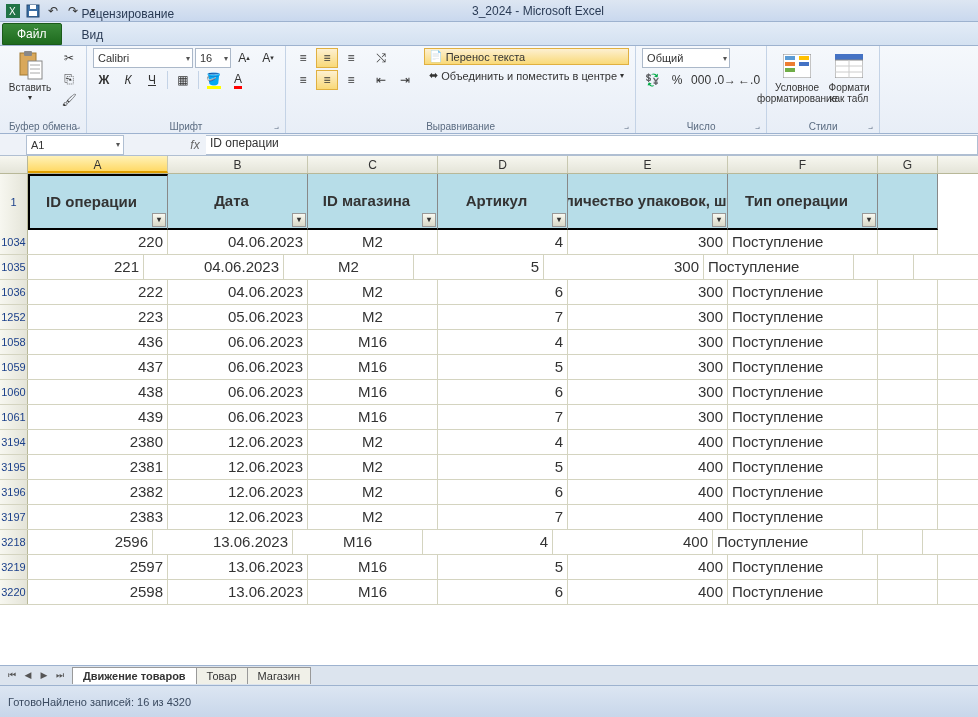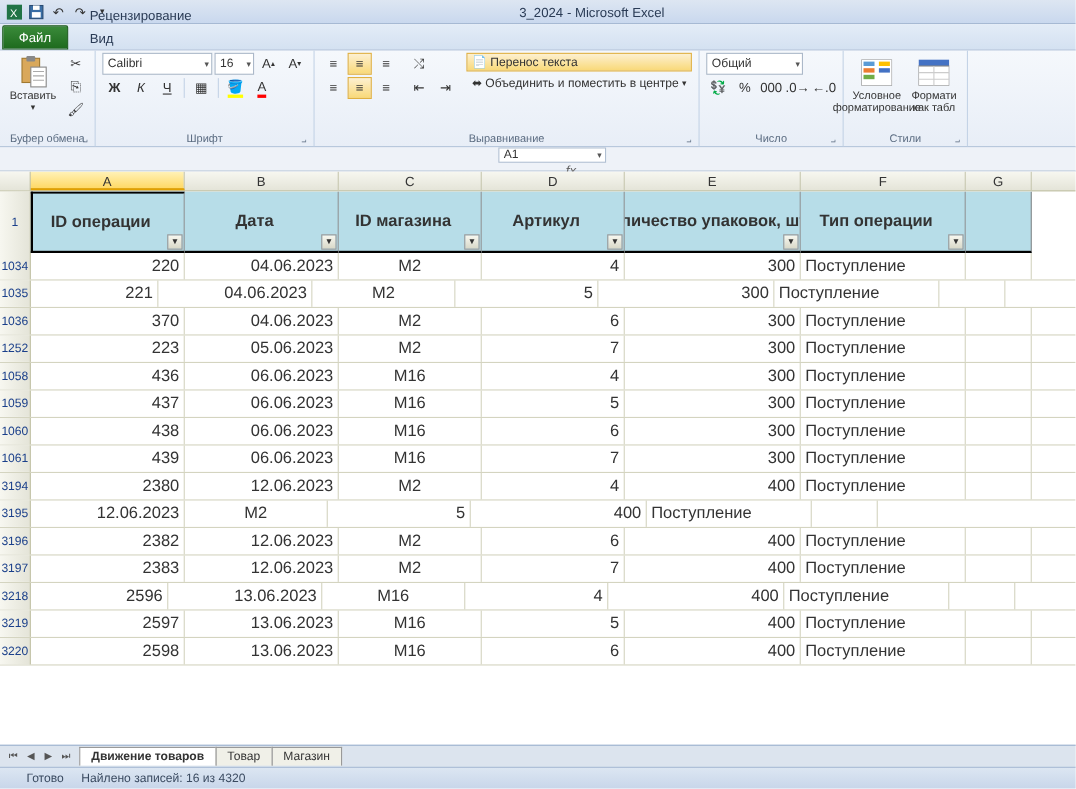--- a/index.html
+++ b/index.html
@@ -29,21 +29,21 @@
 .row { display: flex; align-items: center; gap: 2px; }
 .small-btn { width: 22px; height: 20px; display: inline-flex; align-items: center; justify-content: center; border: 1px solid transparent; cursor: pointer; font-size: 12px; }
 .combo { height: 20px; border: 1px solid #abb8c9; background: #fff; font-size: 11px; padding: 0 14px 0 4px; position: relative; display: inline-flex; align-items: center; cursor: pointer; }
 .combo::after { content: "▾"; position: absolute; right: 2px; font-size: 8px; color: #555; }
 .wrap-btn { background: linear-gradient(#fdf0d1, #f9d978); border: 1px solid #e0b040; padding: 1px 4px; display: inline-flex; align-items: center; gap: 3px; font-size: 11px; cursor: pointer; }
 .merge-btn { border: 1px solid transparent; padding: 1px 4px; display: inline-flex; align-items: center; gap: 3px; font-size: 11px; cursor: pointer; }
 .sel-row { display: inline-flex; }
 .sel-row .small-btn.active { background: linear-gradient(#fdf0d1, #f9d978); border-color: #e0b040; }
 
 
-.fbar { height: 22px; border-bottom: 1px solid #b0bfd2; display: flex; align-items: center; background: #eef2f8; flex-direction: column; }
+.fbar { height: 22px; border-bottom: 1px solid #b0bfd2; display: flex; align-items: center; background: #eef2f8; }
 .namebox { width: 98px; height: 20px; border: 1px solid #b0bfd2; background: #fff; margin-left: 26px; display: flex; align-items: center; padding: 0 4px; font-size: 11px; position: relative; }
 .namebox::after { content: "▾"; position: absolute; right: 3px; font-size: 8px; color: #555; }
 .fx-btn { width: 22px; text-align: center; font-style: italic; color: #666; margin-left: 60px; }
 .formula-input { flex: 1; height: 20px; border: 1px solid #b0bfd2; border-left: none; background: #fff; padding: 0 4px; font-size: 12px; }
 
 
 .grid-wrap { flex: 1; overflow: hidden; display: flex; flex-direction: column; background: #fff; }
 .col-headers { display: flex; height: 18px; background: linear-gradient(#f7f7f0, #e4e4d8); border-bottom: 1px solid #b8b898; }
 .corner { width: 28px; border-right: 1px solid #b8b898; background: linear-gradient(#f7f7f0, #e4e4d8); }
 .colh { border-right: 1px solid #c8c8b0; text-align: center; font-size: 12px; line-height: 18px; color: #333; }
@@ -61,21 +61,21 @@
 .cell.sel { border: 2px solid #000; padding: 0 2px; line-height: 52px; }
 
 
 .sheet-tabs { height: 20px; background: #dce4ee; display: flex; align-items: center; border-top: 1px solid #9db2cf; font-size: 11px; }
 .nav-btns { display: flex; padding: 0 4px; gap: 0; }
 .nav-btn { width: 16px; text-align: center; color: #555; cursor: pointer; font-size: 9px; }
 .sheet-tab { padding: 2px 10px; background: #f0f0e8; border: 1px solid #999; border-bottom: none; margin-right: -1px; cursor: pointer; }
 .sheet-tab.active { background: #fff; font-weight: bold; }
 
 
-.status { height: 20px; background: linear-gradient(#dce6f2, #c8d6ea); border-top: 1px solid #9db2cf; display: flex; align-items: center; padding: 0 24px; font-size: 11px; color: #3a4a60; gap: 16px; }
+.status { height: 32px; background: linear-gradient(#dce6f2, #c8d6ea); border-top: 1px solid #9db2cf; display: flex; align-items: center; padding: 0 8px; font-size: 11px; color: #3a4a60; }
 
 svg { display: block; }
 </style>
 </head>
 <body>
 
 <div class="titlebar">
   <div class="qat">
     <span class="qat-icon">
       <svg width="14" height="14">
@@ -295,21 +295,21 @@
         <div class="cell r" style="width:116px">221</div>
         <div class="cell r" style="width:140px">04.06.2023</div>
         <div class="cell c" style="width:130px">M2</div>
         <div class="cell r" style="width:130px">5</div>
         <div class="cell r" style="width:160px">300</div>
         <div class="cell " style="width:150px">Поступление</div>
         <div class="cell " style="width:60px"></div>
       </div>
       <div class="trow">
         <div class="rowh">1036</div>
-        <div class="cell r" style="width:140px">370</div>
+        <div class="cell r" style="width:140px">222</div>
         <div class="cell r" style="width:140px">04.06.2023</div>
         <div class="cell c" style="width:130px">M2</div>
         <div class="cell r" style="width:130px">6</div>
         <div class="cell r" style="width:160px">300</div>
         <div class="cell " style="width:150px">Поступление</div>
         <div class="cell " style="width:60px"></div>
       </div>
       <div class="trow">
         <div class="rowh">1252</div>
         <div class="cell r" style="width:140px">223</div>
@@ -365,20 +365,21 @@
         <div class="cell r" style="width:140px">2380</div>
         <div class="cell r" style="width:140px">12.06.2023</div>
         <div class="cell c" style="width:130px">M2</div>
         <div class="cell r" style="width:130px">4</div>
         <div class="cell r" style="width:160px">400</div>
         <div class="cell " style="width:150px">Поступление</div>
         <div class="cell " style="width:60px"></div>
       </div>
       <div class="trow">
         <div class="rowh">3195</div>
+        <div class="cell r" style="width:140px">2381</div>
         <div class="cell r" style="width:140px">12.06.2023</div>
         <div class="cell c" style="width:130px">M2</div>
         <div class="cell r" style="width:130px">5</div>
         <div class="cell r" style="width:160px">400</div>
         <div class="cell " style="width:150px">Поступление</div>
         <div class="cell " style="width:60px"></div>
       </div>
       <div class="trow">
         <div class="rowh">3196</div>
         <div class="cell r" style="width:140px">2382</div>

